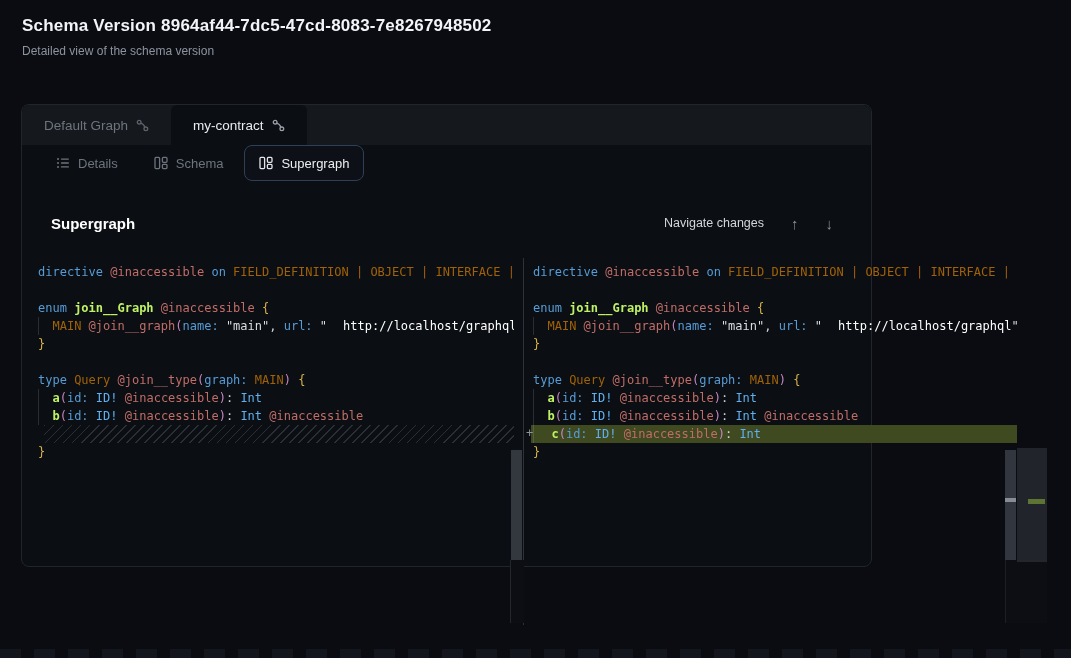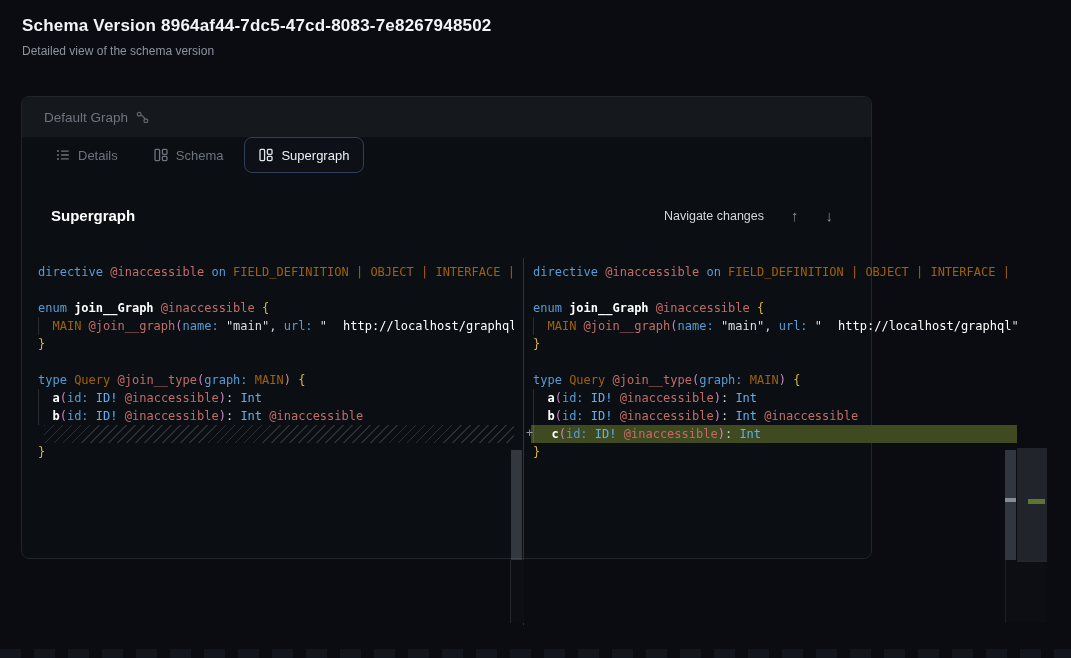--- a/index.html
+++ b/index.html
@@ -8,56 +8,56 @@
     background:#0a0c11;
     font-family:"Liberation Sans", sans-serif;
     color:#e8eaed;
     position:relative;
   }
   
   .page-title { position:absolute; left:22px; top:16px; font-size:17px; font-weight:700; color:#f2f4f7; letter-spacing:.2px; }
   .page-subtitle { position:absolute; left:22px; top:44px; font-size:12px; color:#8d939e; }
 
   
-  .card { position:absolute; left:21px; top:96px; width:851px; height:463px;
+  .card { position:absolute; left:21px; top:104px; width:851px; height:463px;
           background:#0b0e13; border:1px solid #21252c; border-radius:8px; }
   .tabbar { height:40px; background:#15181d; border-radius:8px 8px 0 0; display:flex; align-items:stretch; }
   .vtab { display:flex; align-items:center; gap:8px; padding:0 22px; font-size:13.5px; color:#6e747e; cursor:pointer; }
   .vtab .ticon { display:flex; color:#5d636d; }
   .vtab.active { background:#0b0e13; color:#e9ebee; border-radius:6px 6px 0 0; }
   .vtab.active .ticon { color:#9aa0aa; }
 
   .subtabbar { height:44px; display:flex; align-items:flex-start; gap:6px; padding-left:19px; }
   .stab { height:36px; display:flex; align-items:center; gap:8px; padding:0 14px; font-size:13px; color:#6e747e; cursor:pointer; border:1px solid transparent; border-radius:8px; }
   .stab .sicon { display:flex; color:#6e747e; }
   .stab.active { border-color:#2e4057; background:#0d1117; color:#eceef1; }
   .stab.active .sicon { color:#e4e7ea; }
 
   .panel-head { display:flex; justify-content:space-between; align-items:center; padding:26px 38px 0 29px; }
   .panel-heading { font-size:15px; font-weight:700; color:#ffffff; }
-  .nav-cluster { display:flex; align-items:center; gap:27px; }
+  .nav-cluster { display:flex; align-items:flex-start; gap:27px; }
   .nav-label { font-size:12.5px; color:#d3d6da; }
   .nav-arrow { font-size:15px; color:#878e98; cursor:pointer; background:none; border:none; font-family:inherit; line-height:1; }
 
   
   .diff { position:absolute; left:30px; top:258px; width:1017px; height:367px;
           font-family:"DejaVu Sans Mono","Liberation Mono",monospace; font-size:12px; line-height:18px; }
   .editor { position:absolute; top:0; height:302px; overflow:hidden; padding:5px 0 0 8px; }
   #left-editor  { left:0;  width:484px; }
   #right-editor { left:495px; width:492px; }
   .cl { height:18px; white-space:pre; color:#cdd3da; }
   .cl.hatch { margin-left:6px;
     background:repeating-linear-gradient(135deg, rgba(154,164,176,.22) 0 1.2px, transparent 1.2px 6.4px); }
   .cl.added { background:#3f4a20; margin-left:-2px; padding-left:6px; margin-right:-8px; }
   .guide { position:absolute; left:8px; width:1px; background:rgba(255,255,255,.13); }
 
   .tk-kw  { color:#569cd6; }
   .tk-ty  { color:#a16207; }
   .tk-dir { color:#c06d68; }
-  .tk-fld { color:#ffffff; font-weight:bold; }
+  .tk-fld { color:#bef264; font-weight:bold; }
   .tk-str { color:#d8dee4; }
   .tk-url { color:#ffffff; text-underline-offset:2px; cursor:pointer;margin-left:16px; }
   .tk-brc { color:#d8b44a; }
   .tk-par { color:#c586c0; }
   .tk-scl { color:#5fb0ef; }
   .tk-txt { color:#cdd3da; }
 
   .sash { position:absolute; left:493px; top:0; width:1px; height:367px; background:#2e333b; }
   .plus-sign { position:absolute; left:496px; top:166px; height:18px; line-height:18px; color:#8d949d; }
 
@@ -80,20 +80,30 @@
 </head>
 <body>
 
 <div class="page-title">Schema Version 8964af44-7dc5-47cd-8083-7e8267948502</div>
 <div class="page-subtitle">Detailed view of the schema version</div>
 
 <div class="card">
   <div class="tabbar">
     <div class="vtab">
       <span>Default Graph</span>
+      <span class="ticon">
+        <svg width="13" height="13" viewBox="0 0 14 14" fill="none" stroke="currentColor" stroke-width="1.4">
+          <circle cx="3.4" cy="3.4" r="2"></circle>
+            <circle cx="10.6" cy="10.6" r="2"></circle>
+          <path d="M5.1 4.5 C 7.6 5.2, 8.8 6.4, 9.5 8.9"></path>
+        </svg>
+      </span>
+    </div>
+    <div class="vtab active">
+      <span>my-contract</span>
       <span class="ticon">
         <svg width="13" height="13" viewBox="0 0 14 14" fill="none" stroke="currentColor" stroke-width="1.4">
           <circle cx="3.4" cy="3.4" r="2"></circle>
             <circle cx="10.6" cy="10.6" r="2"></circle>
           <path d="M5.1 4.5 C 7.6 5.2, 8.8 6.4, 9.5 8.9"></path>
         </svg>
       </span>
     </div>
   </div>
 

